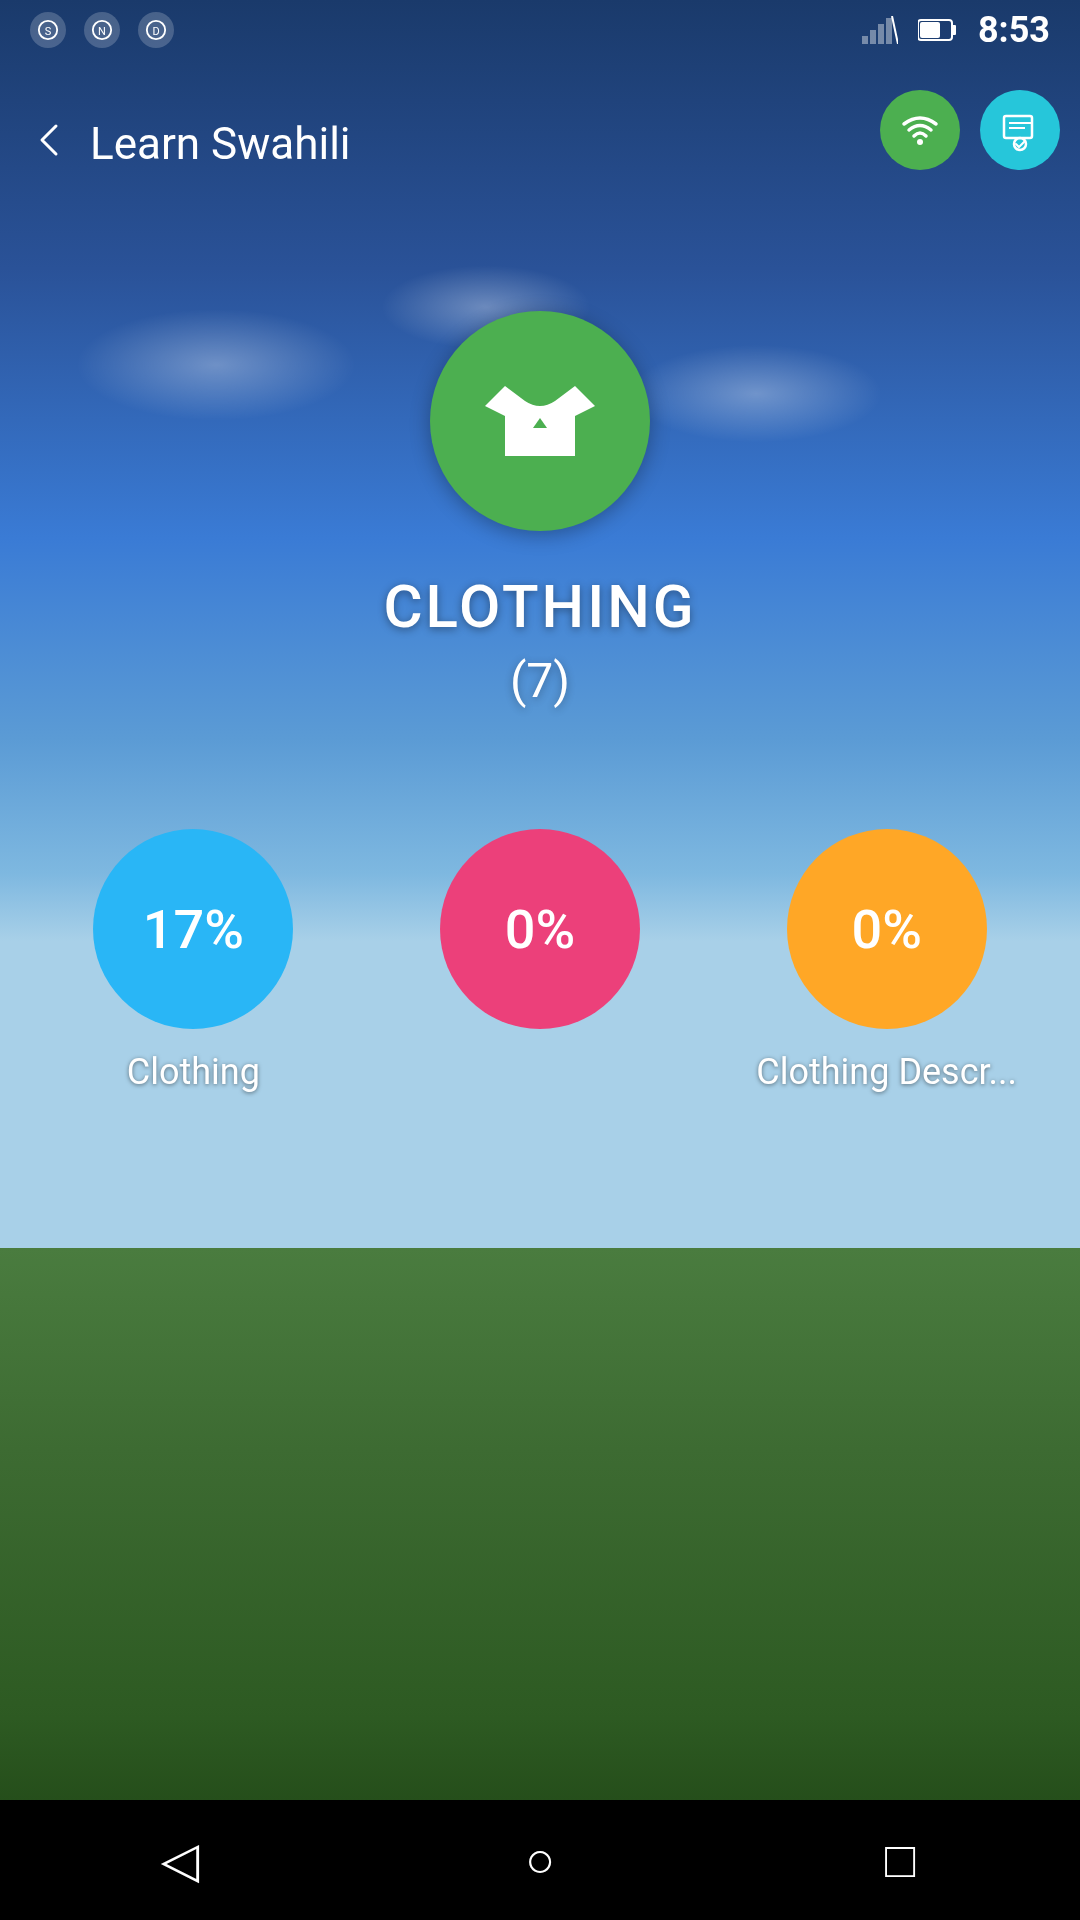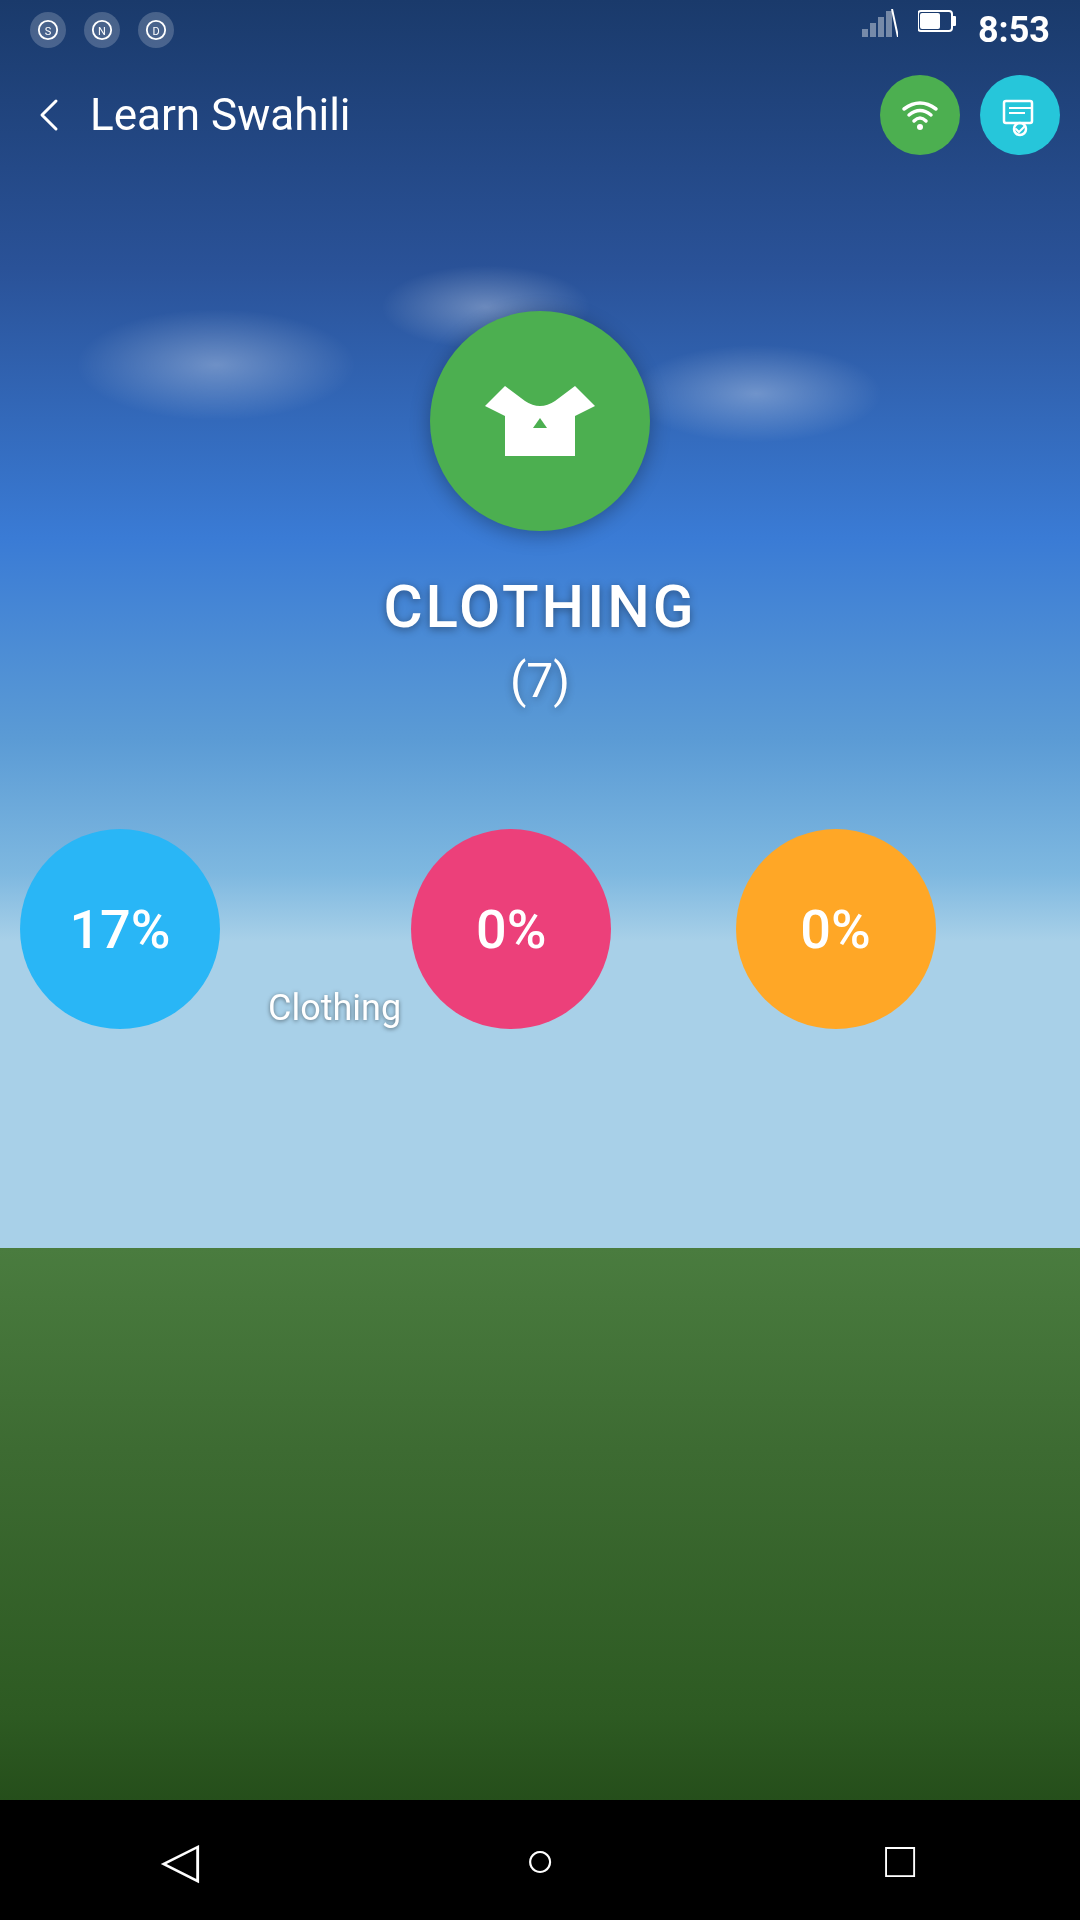--- a/index.html
+++ b/index.html
@@ -78,38 +78,38 @@
       display: flex;
       align-items: center;
       justify-content: center;
       font-size: 18px;
       color: white;
     }
 
     .status-icons-right {
       display: flex;
       gap: 20px;
-      align-items: flex-start;
+      align-items: center;
     }
 
     .status-time {
       color: white;
       font-size: 36px;
       font-weight: bold;
     }
 
     
     .nav-bar {
       position: absolute;
       top: 60px;
       left: 0;
       width: 100%;
       height: 110px;
       display: flex;
-      align-items: center;
+      align-items: flex-end;
       padding: 0 20px;
       z-index: 100;
     }
 
     .back-button {
       width: 60px;
       height: 60px;
       display: flex;
       align-items: center;
       justify-content: center;
@@ -202,22 +202,23 @@
     .progress-row {
       width: 100%;
       display: flex;
       justify-content: space-around;
       align-items: flex-start;
       padding: 0 20px;
     }
 
     .progress-item {
       display: flex;
-      align-items: flex-end;
-      gap: 38px;
+      flex-direction: column;
+      align-items: center;
+      gap: 22px;
       flex: 1;
     }
 
     .progress-circle {
       width: 200px;
       height: 200px;
       border-radius: 50%;
       display: flex;
       align-items: center;
       justify-content: center;
@@ -377,20 +378,21 @@
     <div class="progress-item">
       <div class="progress-circle progress-circle-pink">
         <span class="progress-percent">0%</span>
       </div>
     </div>
 
     <div class="progress-item">
       <div class="progress-circle progress-circle-orange" style="border-radius: 50%; overflow: hidden; clip-path: inset(0 -10px 0 0);">
         <span class="progress-percent">0%</span>
       </div>
+      <span class="progress-label">Clothing Descr...</span>
     </div>
 
   </div>
 </div>
 
 <div class="bottom-nav">
   <div class="bottom-nav-btn">
     <span class="bottom-nav-icon">◁</span>
   </div>
   <div class="bottom-nav-btn">

